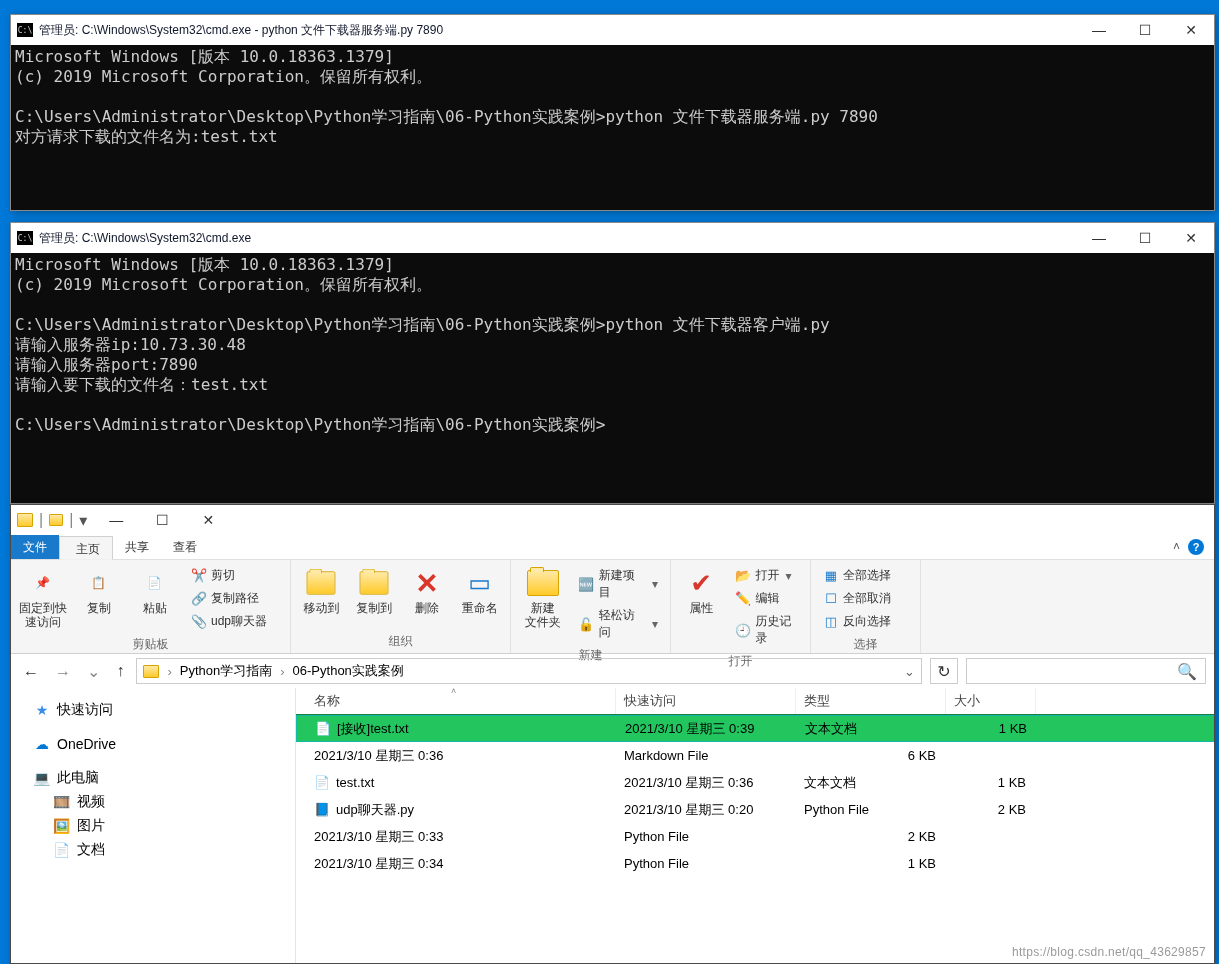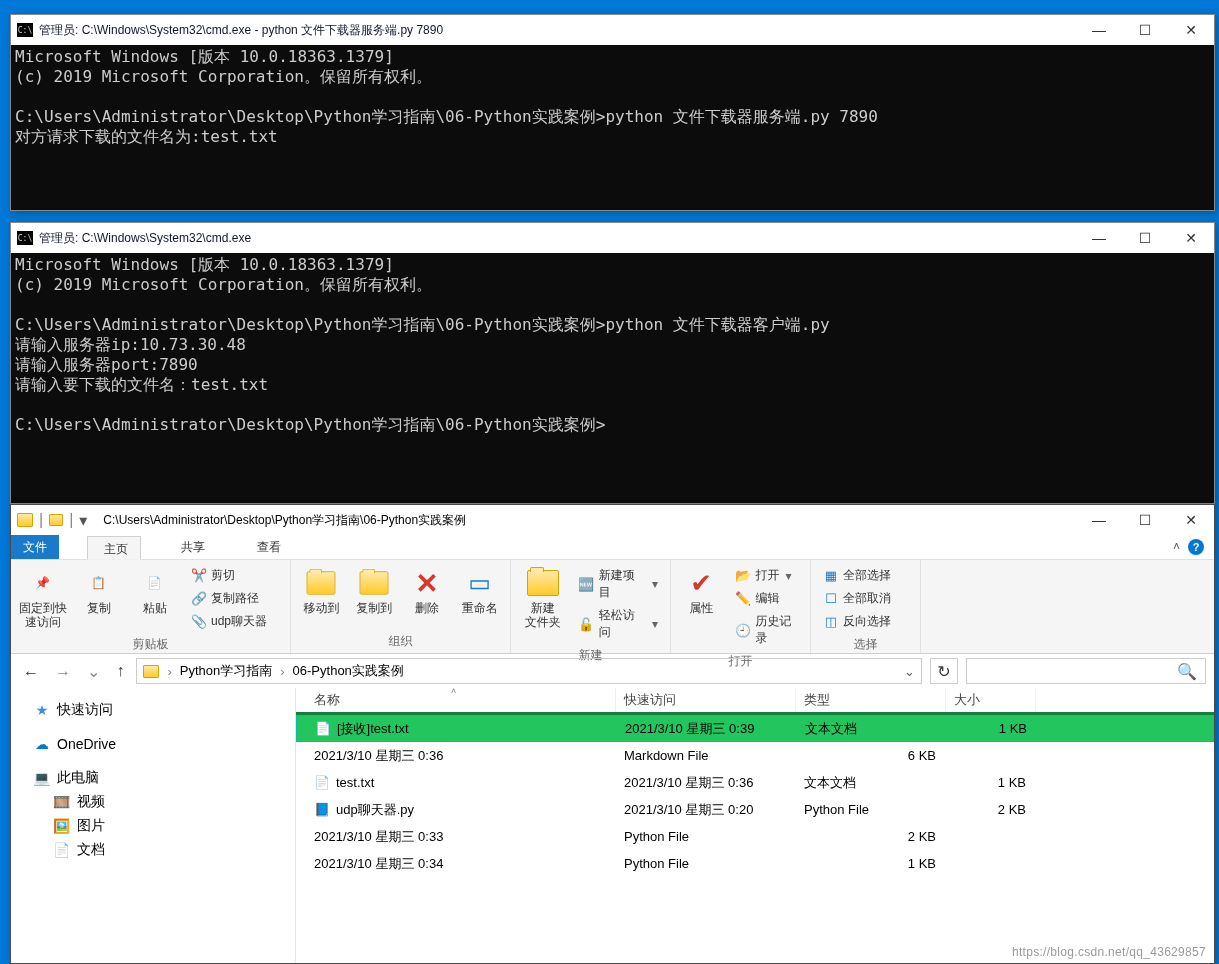--- a/index.html
+++ b/index.html
@@ -13,21 +13,21 @@
 .cmd-body { background:#0c0c0c; color:#ccc; font-family:NSimSun,SimSun,"MS Gothic",Consolas,monospace; font-size:16px; line-height:20px; padding:2px 4px; white-space:pre; overflow:hidden; }
 #cmd1 { top:14px; width:1205px; }
 #cmd1 .cmd-body { height:165px; }
 #cmd2 { top:222px; width:1205px; }
 #cmd2 .cmd-body { height:250px; }
 #explorer { position:absolute; top:504px; left:10px; width:1205px; height:460px; background:#fff; border:1px solid #4a4a4a; box-shadow:2px 2px 8px rgba(0,0,0,.3);}
 .exp-titlebar { display:flex; align-items:center; height:30px; background:#fff; }
 .exp-qat { display:flex; align-items:center; gap:6px; padding:0 6px; }
 .qat-folder { width:16px; height:14px; background:linear-gradient(#ffe9a6,#ffca28); border:1px solid #d6a400; border-radius:1px; position:relative;}
 .exp-path { flex:1; font-size:12px; color:#000; margin-left:10px;}
-.ribbon-tabs { display:flex; align-items:stretch; height:24px; background:#fff; font-size:12px; padding-left:0;gap:28px;}
+.ribbon-tabs { display:flex; align-items:stretch; height:24px; background:#fff; font-size:12px; padding-left:0;}
 .rtab { padding:4px 12px; color:#333; }
 .rtab.file { background:#1979ca; color:#fff; }
 .rtab.active { border:1px solid #d0d0d0; border-bottom:1px solid #f0f0f0; background:#f5f5f5; position:relative; top:1px;padding-left:16px;}
 .ribbon-collapse { margin-left:auto; display:flex; align-items:center; gap:8px; padding-right:10px; color:#555; font-size:12px;}
 .help-icon { width:16px; height:16px; border-radius:50%; background:#0078d7; color:#fff; display:flex; align-items:center; justify-content:center; font-size:11px; font-weight:bold;}
 .ribbon { display:flex; height:95px; background:#f5f5f5; border-top:1px solid #e0e0e0; border-bottom:1px solid #d0d0d0; font-size:12px;}
 .rgroup { display:flex; flex-direction:column; border-right:1px solid #e1e1e1; padding:3px 6px 0; }
 .rgroup-label { text-align:center; color:#666; font-size:12px; padding:2px 0 3px; margin-top:auto;}
 .rgroup-body { display:flex; align-items:flex-start; gap:4px; flex:1;}
 .bigbtn { display:flex; flex-direction:column; align-items:center; justify-content:flex-start; width:52px; padding:4px 2px; gap:2px; color:#333;}
@@ -48,21 +48,21 @@
 .search-box { width:240px; height:26px; border:1px solid #ccc; display:flex; align-items:center; justify-content:flex-end; padding:0 8px; color:#888;}
 .exp-content { display:flex; height:calc(100% - 30px - 24px - 95px - 34px); }
 .tree { width:285px; border-right:1px solid #e5e5e5; padding:10px 0 0 16px; font-size:14px; color:#000; overflow:auto;}
 .tree-item { display:flex; align-items:center; gap:6px; padding:3px 6px; }
 .tree-item .tico { width:18px; height:18px; display:flex; align-items:center; justify-content:center;}
 .tree .indent1 { padding-left:26px; }
 .star { color:#3a8ee6; }
 .onedrive { color:#0078d7; }
 .listview { flex:1; font-size:13px; overflow:auto;}
 .list-header, .list-row { display:grid; grid-template-columns: 310px 180px 150px 90px; align-items:center; height:27px; padding-left:10px;}
-.list-header { color:#444; border-bottom:3px solid #15803d; position:relative;}
+.list-header { color:#444; border-bottom:1px solid #15803d; position:relative;}
 .list-header div { border-right:1px solid #eee; padding-left:8px; height:100%; display:flex; align-items:center;}
 .list-header .sort-ind { position:absolute; left:155px; top:-2px; color:#888; font-size:9px;}
 .list-row { color:#000; padding-left:18px;}
 .list-row.selected { background:#22c55e; border:1px solid #14b8a6;}
 .list-row .name-cell { display:flex; align-items:center; gap:6px;}
 .list-row .size-cell { text-align:right; padding-right:18px;}
 .file-ico { width:16px; height:16px; display:flex; align-items:center; justify-content:center; font-size:13px;}
 .txt-ico::before { content:"📄"; }
 .md-ico::before { content:"🔵"; font-size:10px;}
 .py-ico::before { content:"📘"; }
@@ -112,21 +112,20 @@
 
 <div id="explorer">
   <div class="exp-titlebar">
     <div class="exp-qat">
       <div class="qat-folder"></div>
       <span style="color:#888">|</span>
       <div class="qat-folder" style="width:14px;height:12px"></div>
       <span style="color:#888">|</span>
       <span style="color:#555">▾</span>
     </div>
-    <div class="exp-path">C:\Users\Administrator\Desktop\Python学习指南\06-Python实践案例</div>
     <div class="win-btns">
       <div>—</div>
       <div>☐</div>
       <div class="close">✕</div>
     </div>
   </div>
 
   <div class="ribbon-tabs">
     <div class="rtab file">文件</div>
     <div class="rtab active">主页</div>

